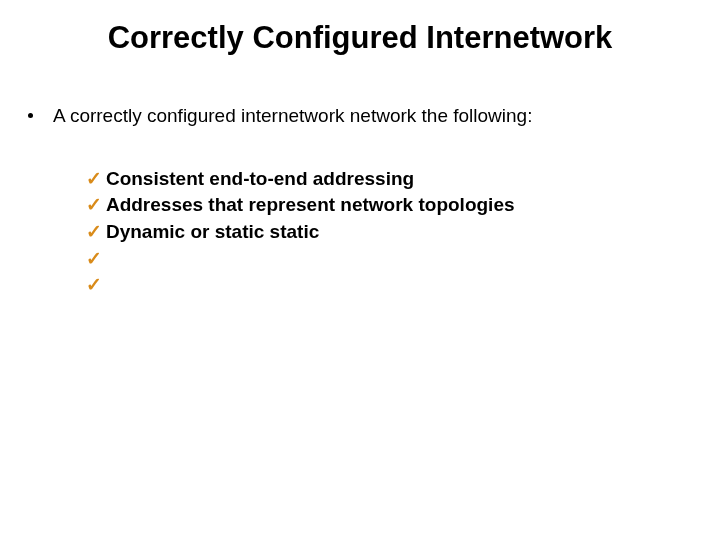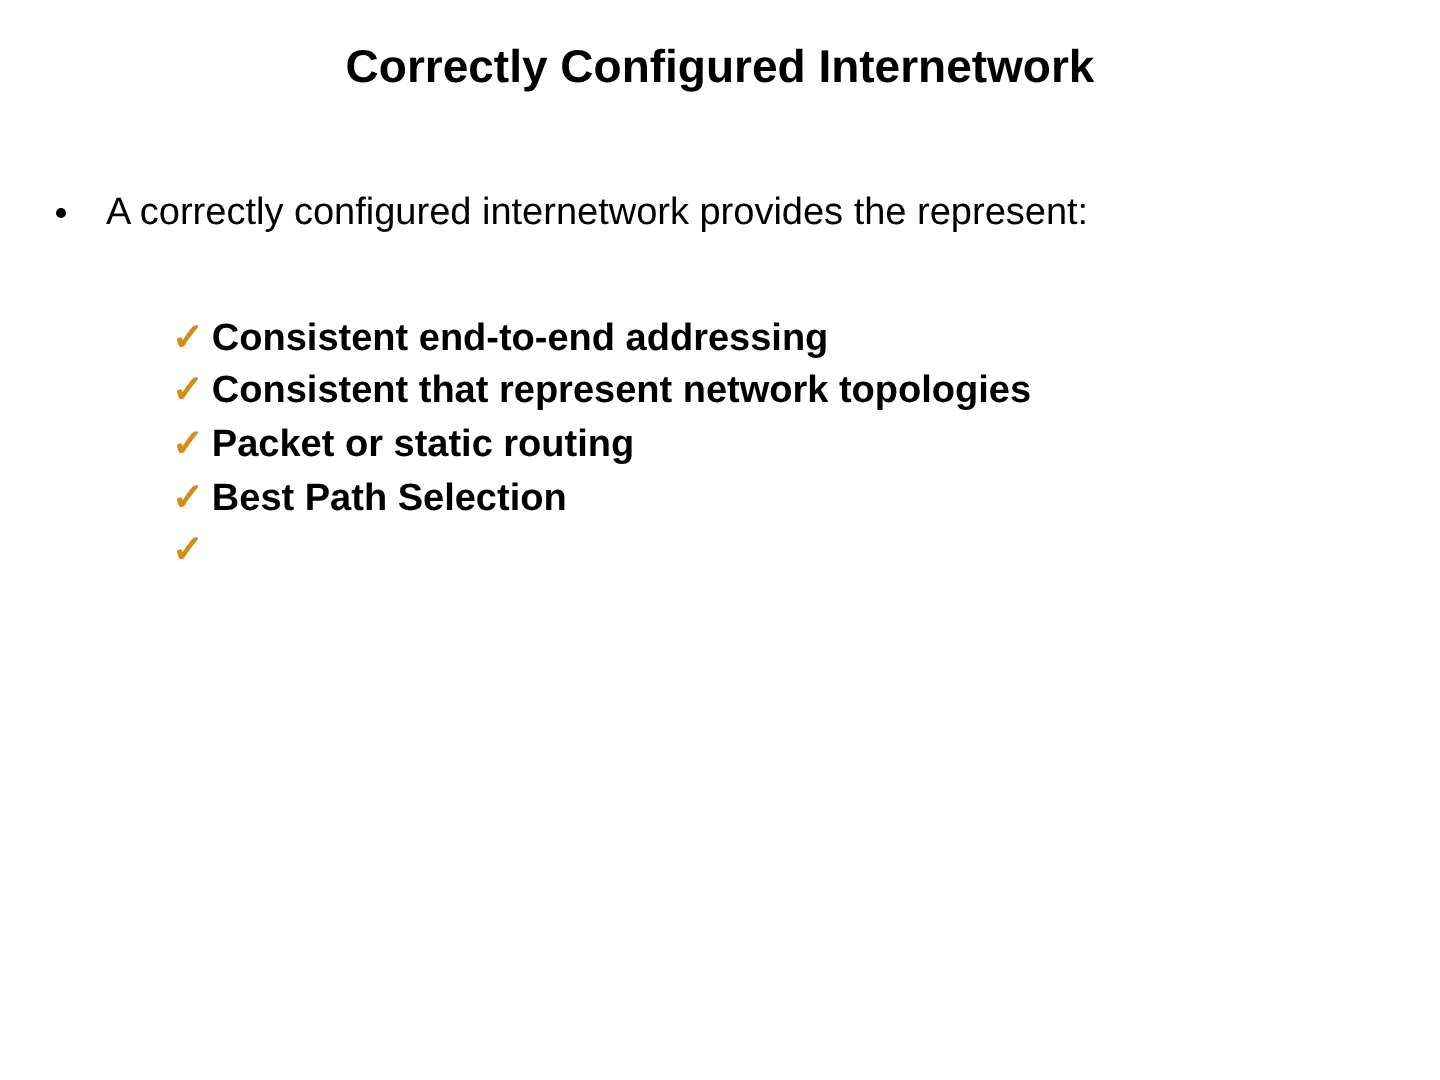--- a/index.html
+++ b/index.html
@@ -10,21 +10,21 @@
     body {
       width: 720px;
       height: 540px;
       background: #ffffff;
       font-family: Arial, Helvetica, sans-serif;
       color: #000000;
       padding: 0;
       overflow: hidden;
     }
     .slide-title {
-      font-size: 23px;
+      font-size: 31px;
       font-weight: bold;
       text-align: center;
       margin-top: 20px;
       margin-bottom: 48px;
     }
     .content {
       padding-left: 28px;
     }
     .lead-item {
       display: flex;
@@ -67,37 +67,36 @@
     }
   </style>
 </head>
 <body>
 
 <h1 class="slide-title">Correctly Configured Internetwork</h1>
 
 <div class="content">
   <div class="lead-item">
     <span class="bullet-dot"></span>
-    <span class="lead-text">A correctly configured internetwork provides the represent:</span>
+    <span class="lead-text">A correctly configured internetwork network the following:</span>
   </div>
 
   <div class="check-list">
     <div class="check-item">
       <span class="check-mark">✓</span>
       <span class="check-text">Consistent end-to-end addressing</span>
     </div>
     <div class="check-item">
       <span class="check-mark">✓</span>
-      <span class="check-text">Consistent that represent network topologies</span>
+      <span class="check-text">Addresses that represent network topologies</span>
     </div>
     <div class="check-item">
       <span class="check-mark">✓</span>
-      <span class="check-text">Packet or static routing</span>
+      <span class="check-text">Dynamic or static static</span>
     </div>
     <div class="check-item">
       <span class="check-mark">✓</span>
-      <span class="check-text">Best Path Selection</span>
     </div>
     <div class="check-item">
       <span class="check-mark">✓</span>
     </div>
   </div>
 </div>
 
 </body></html>

